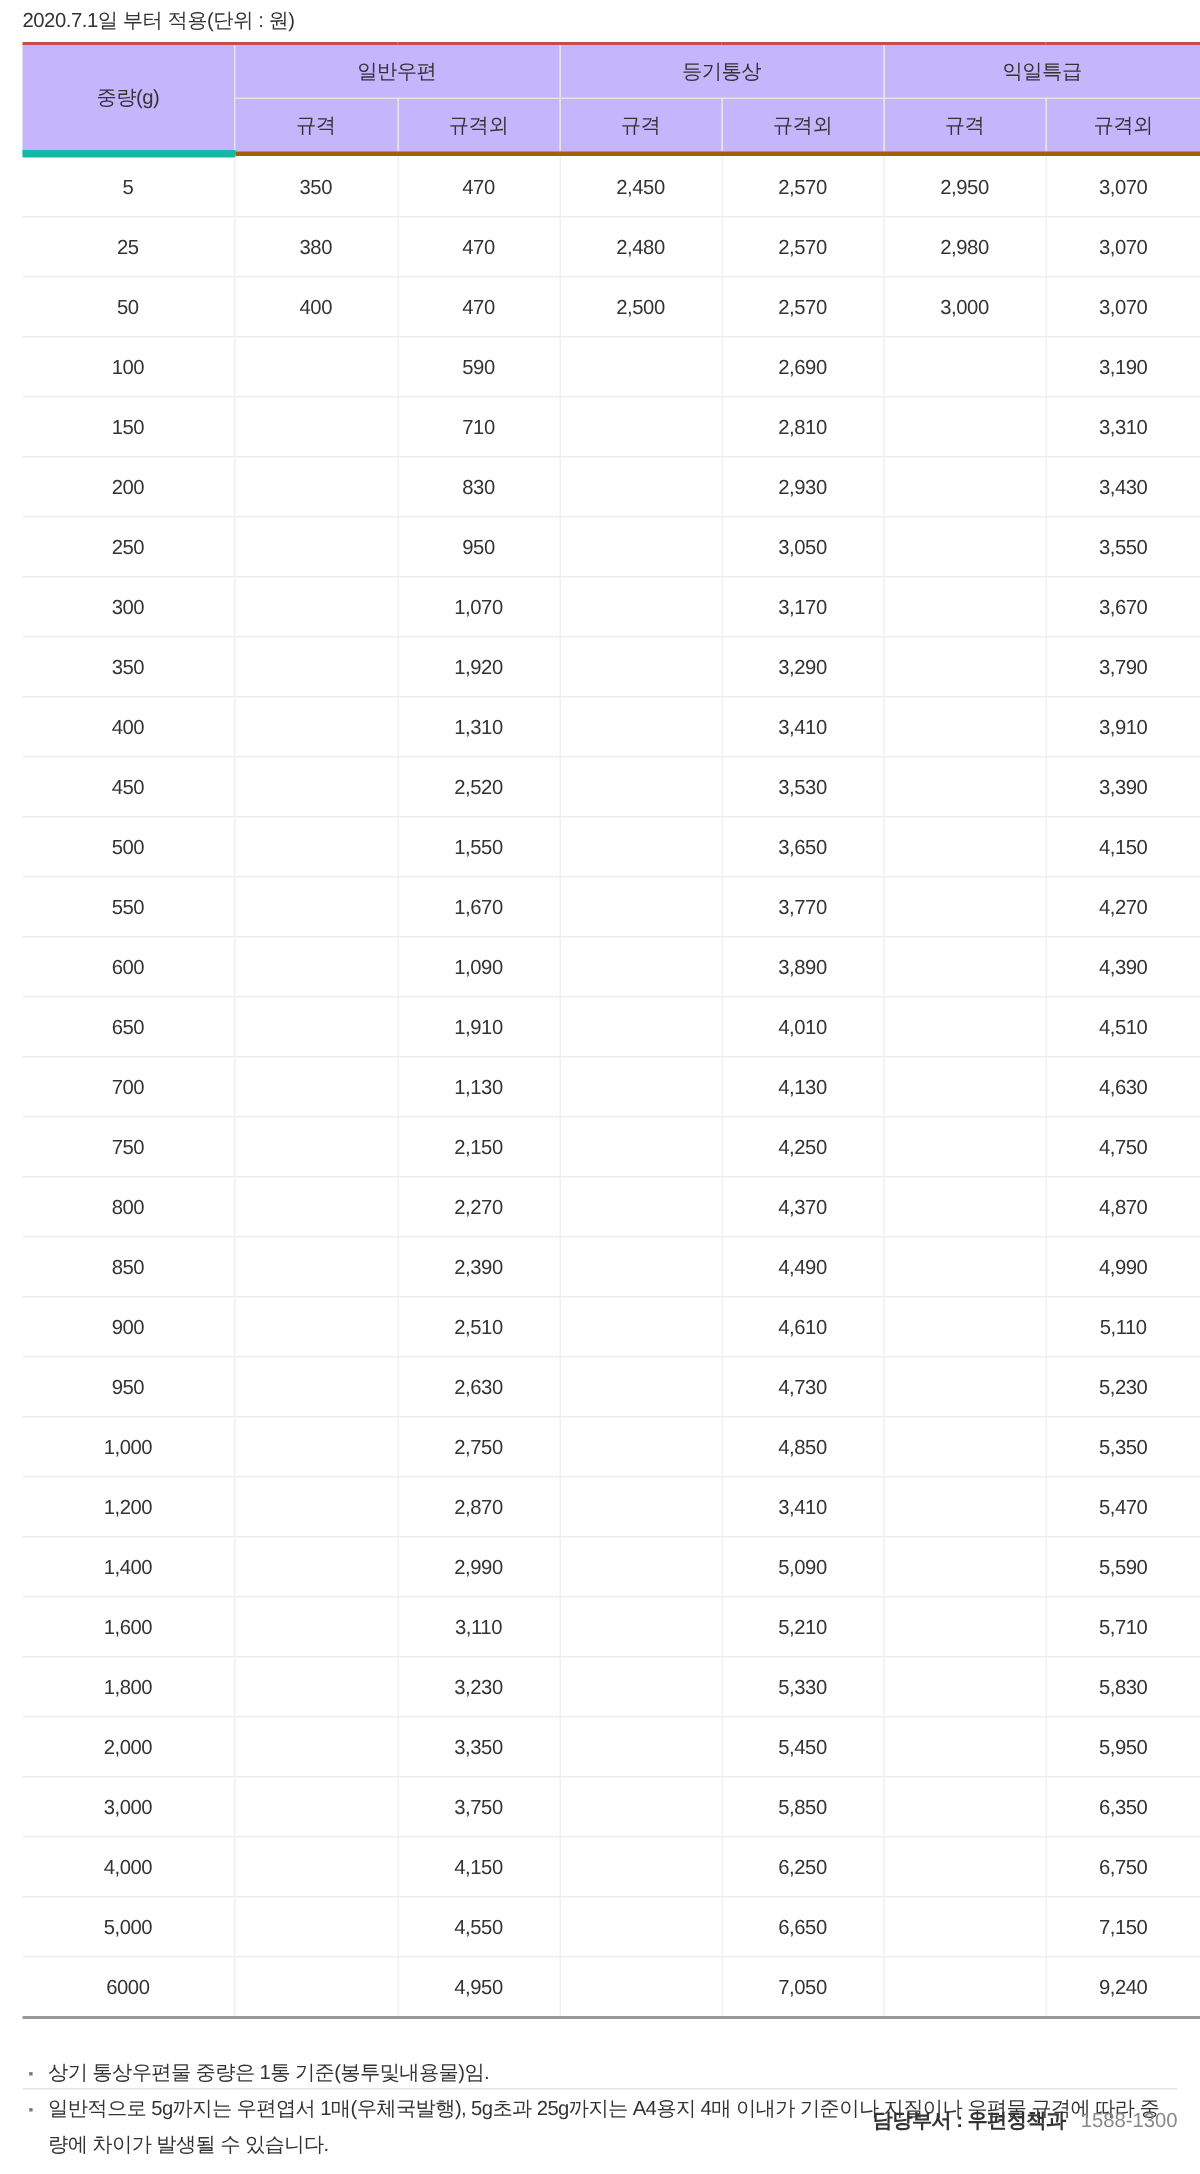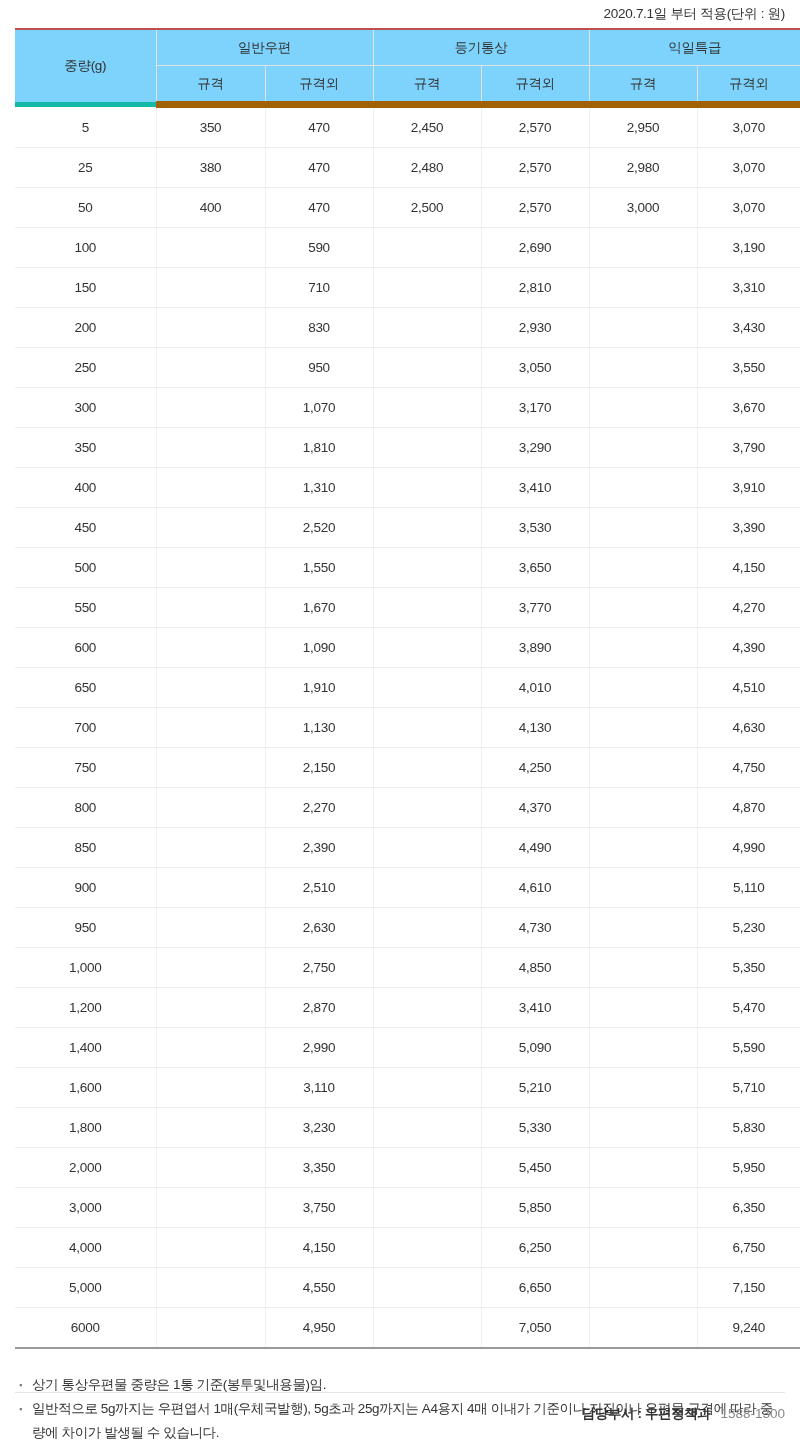--- a/index.html
+++ b/index.html
@@ -23,21 +23,21 @@
     height: 1449px;
     box-sizing: border-box;
     padding: 0 15px;
   }
 
   
   .caption-row {
     height: 28px;
     display: flex;
     align-items: center;
-    justify-content: flex-end;
+    justify-content: flex-start;
   }
   .caption-text {
     font-size: 13.5px;
     color: #333333;
     letter-spacing: -0.3px;
     white-space: nowrap;
   }
 
   
   table.rate-table {
@@ -48,38 +48,38 @@
     border-bottom: 2px solid #999999;
   }
   table.rate-table th,
   table.rate-table td {
     text-align: center;
     font-weight: normal;
     color: #333333;
     letter-spacing: -0.3px;
   }
   thead th {
-    background: #7dd3fc;
+    background: #c4b5fd;
     font-size: 13.5px;
     color: #333333;
   }
   th.group-head {
     height: 33px;
     border-left: 1px solid #e3e3e3;
     border-bottom: 1px solid #e3e3e3;
   }
   th.weight-head {
     height: 66px;
     border-bottom: 5px solid #14b8a6;
     font-size: 13.5px;
   }
   th.sub-head {
     height: 33px;
     border-left: 1px solid #e3e3e3;
-    border-bottom: 7px solid #a16207;
+    border-bottom: 3px solid #a16207;
     font-size: 13.5px;
   }
 
   tbody td {
     height: 37px;
     font-size: 13.5px;
     border-bottom: 1px solid #ededed;
     border-left: 1px solid #f0f0f0;
   }
   tbody td.col-weight {
@@ -260,21 +260,21 @@
           <td></td>
           <td>1,070</td>
           <td></td>
           <td>3,170</td>
           <td></td>
           <td>3,670</td>
         </tr>
         <tr>
           <td class="col-weight">350</td>
           <td></td>
-          <td>1,810</td>
+          <td>1,920</td>
           <td></td>
           <td>3,290</td>
           <td></td>
           <td>3,790</td>
         </tr>
         <tr>
           <td class="col-weight">400</td>
           <td></td>
           <td>1,310</td>
           <td></td>

